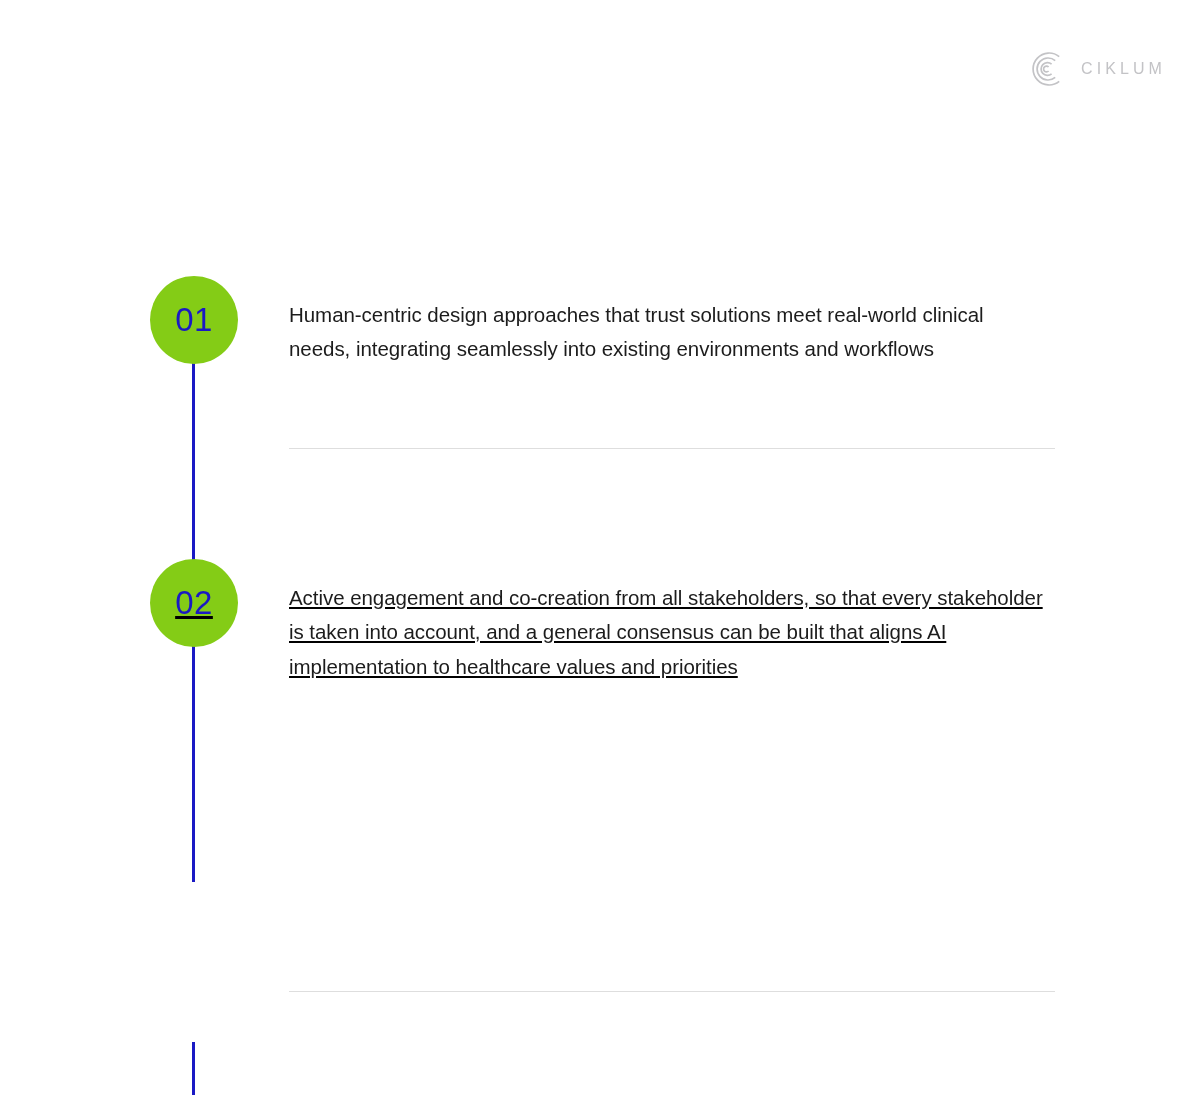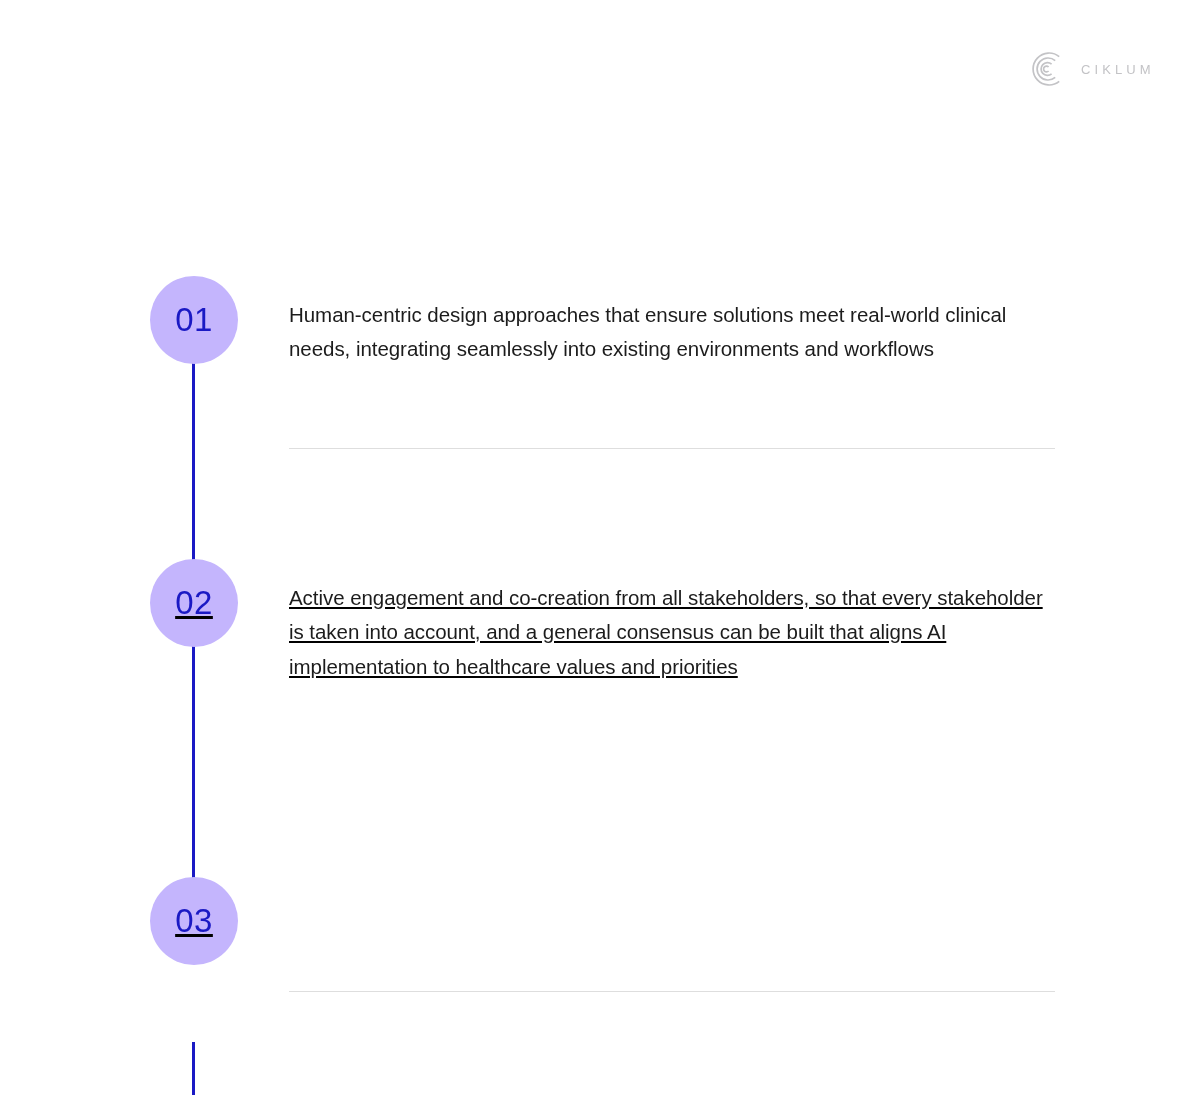--- a/index.html
+++ b/index.html
@@ -24,21 +24,21 @@
     display: flex;
     align-items: center;
     gap: 14px;
   }
   .brand-mark {
     width: 38px;
     height: 38px;
     display: block;
   }
   .brand-word {
-    font-size: 13px;
+    font-size: 16px;
     letter-spacing: 4.1px;
     color: #c3c3c6;
     font-weight: 400;
     line-height: 1;
     white-space: nowrap;
   }
 
   
   .timeline {
     position: absolute;
@@ -77,21 +77,21 @@
     text-decoration: underline;
   }
 
   .bullet {
     position: relative;
     z-index: 2;
     flex: 0 0 auto;
     width: 88px;
     height: 88px;
     border-radius: 50%;
-    background: #c4b5fd;
+    background: #84cc16;
     display: flex;
     align-items: center;
     justify-content: center;
   }
   .bullet-label {
     color: #1a19c4;
     font-size: 33px;
     font-weight: 400;
     line-height: 1;
     letter-spacing: 0.5px;
@@ -142,34 +142,31 @@
 <div class="timeline">
 
   <div class="spine"></div>
   <div class="spine-cap"></div>
 
   <div class="step">
     <div class="bullet">
       <span class="bullet-label">01</span>
     </div>
     <div class="step-body">
-      <p class="step-text">Human-centric design approaches that ensure solutions meet real-world clinical needs, integrating seamlessly into existing environments and workflows</p>
+      <p class="step-text">Human-centric design approaches that trust solutions meet real-world clinical needs, integrating seamlessly into existing environments and workflows</p>
     </div>
     <div class="divider divider-1"></div>
   </div>
 
   <div class="step">
     <div class="bullet">
       <span class="bullet-label">02</span>
     </div>
     <div class="step-body">
       <p class="step-text wide">Active engagement and co-creation from all stakeholders, so that every stakeholder is taken into account, and a general consensus can be built that aligns AI implementation to healthcare values and priorities</p>
     </div>
     <div class="divider divider-2"></div>
   </div>
 
   <div class="step">
-    <div class="bullet">
-      <span class="bullet-label">03</span>
-    </div>
   </div>
 
 </div>
 
 </body></html>

